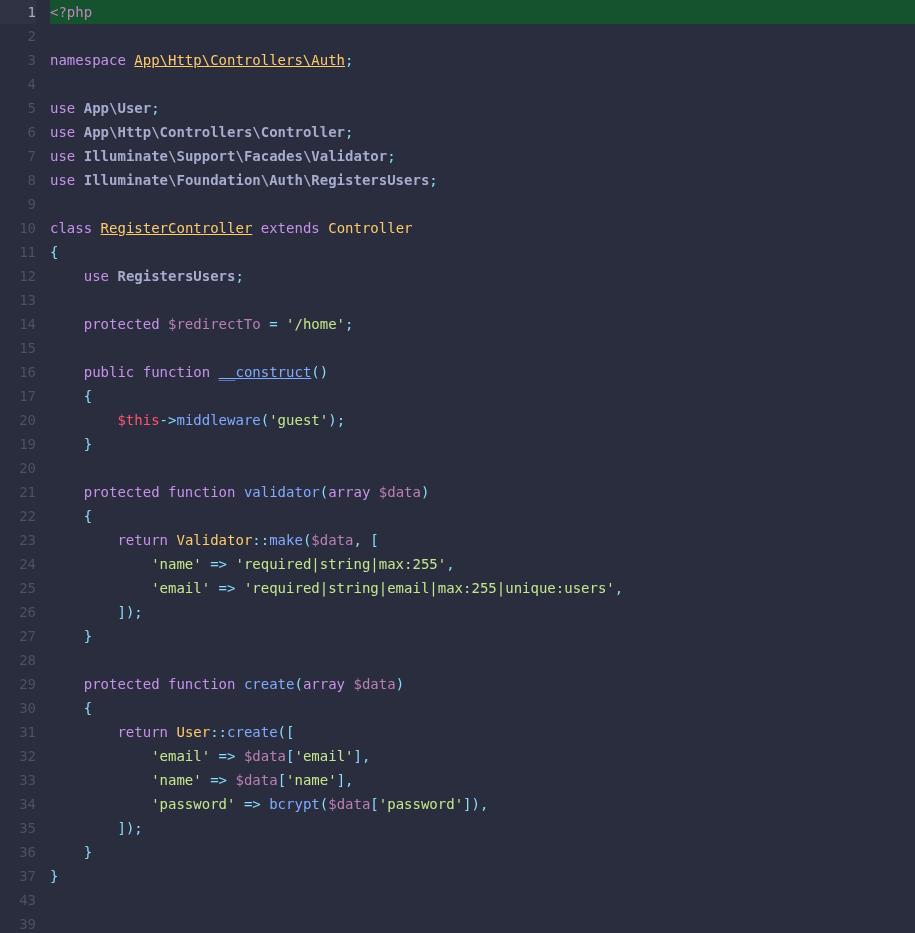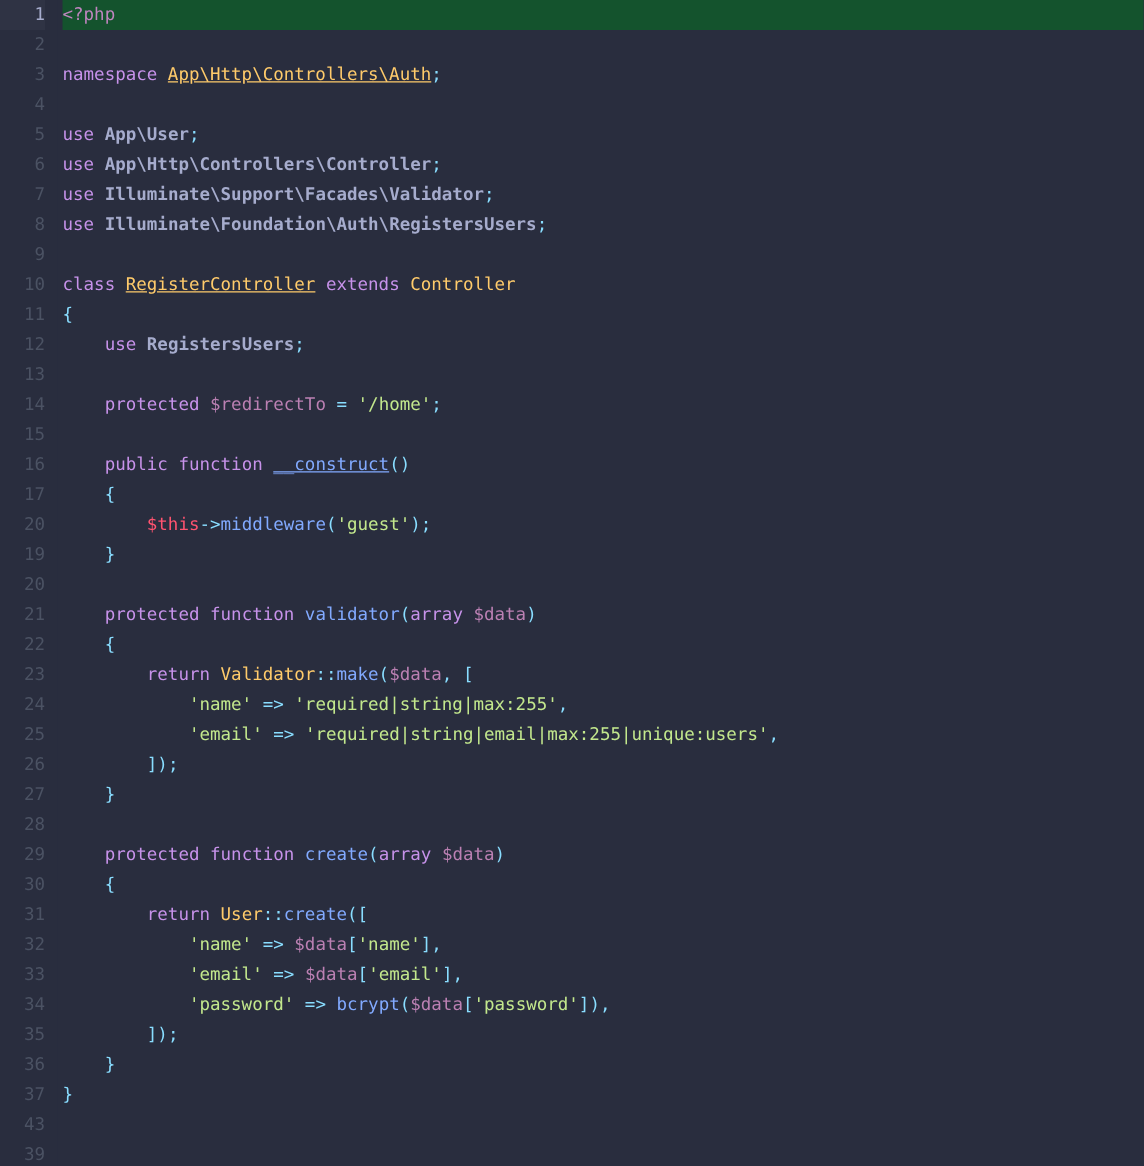--- a/index.html
+++ b/index.html
@@ -128,21 +128,21 @@
     <div class="line"><span>    </span><span class="pun">{</span></div>
     <div class="line"><span>        </span><span class="kw">return</span><span> </span><span class="type">Validator</span><span class="pun">::</span><span class="fn">make</span><span class="pun">(</span><span class="var">$data</span><span class="pun">,</span><span> </span><span class="pun">[</span></div>
     <div class="line"><span>            </span><span class="str">'name'</span><span> </span><span class="pun">=&gt;</span><span> </span><span class="str">'required|string|max:255'</span><span class="pun">,</span></div>
     <div class="line"><span>            </span><span class="str">'email'</span><span> </span><span class="pun">=&gt;</span><span> </span><span class="str">'required|string|email|max:255|unique:users'</span><span class="pun">,</span></div>
     <div class="line"><span>        </span><span class="pun">]</span><span class="pun">)</span><span class="pun">;</span></div>
     <div class="line"><span>    </span><span class="pun">}</span></div>
     <div class="line"><span>    </span></div>
     <div class="line"><span>    </span><span class="kw">protected</span><span> </span><span class="kw">function</span><span> </span><span class="fn">create</span><span class="pun">(</span><span class="kw">array</span><span> </span><span class="var">$data</span><span class="pun">)</span></div>
     <div class="line"><span>    </span><span class="pun">{</span></div>
     <div class="line"><span>        </span><span class="kw">return</span><span> </span><span class="type">User</span><span class="pun">::</span><span class="fn">create</span><span class="pun">(</span><span class="pun">[</span></div>
+    <div class="line"><span>            </span><span class="str">'email'</span><span> </span><span class="pun">=&gt;</span><span> </span><span class="var">$data</span><span class="pun">[</span><span class="str">'email'</span><span class="pun">]</span><span class="pun">,</span></div>
     <div class="line"><span>            </span><span class="str">'name'</span><span> </span><span class="pun">=&gt;</span><span> </span><span class="var">$data</span><span class="pun">[</span><span class="str">'name'</span><span class="pun">]</span><span class="pun">,</span></div>
-    <div class="line"><span>            </span><span class="str">'email'</span><span> </span><span class="pun">=&gt;</span><span> </span><span class="var">$data</span><span class="pun">[</span><span class="str">'email'</span><span class="pun">]</span><span class="pun">,</span></div>
     <div class="line"><span>            </span><span class="str">'password'</span><span> </span><span class="pun">=&gt;</span><span> </span><span class="fn">bcrypt</span><span class="pun">(</span><span class="var">$data</span><span class="pun">[</span><span class="str">'password'</span><span class="pun">]</span><span class="pun">)</span><span class="pun">,</span></div>
     <div class="line"><span>        </span><span class="pun">]</span><span class="pun">)</span><span class="pun">;</span></div>
     <div class="line"><span>    </span><span class="pun">}</span></div>
     <div class="line"><span class="pun">}</span></div>
     <div class="line"></div>
   </div>
 </div>
 
 </body></html>

